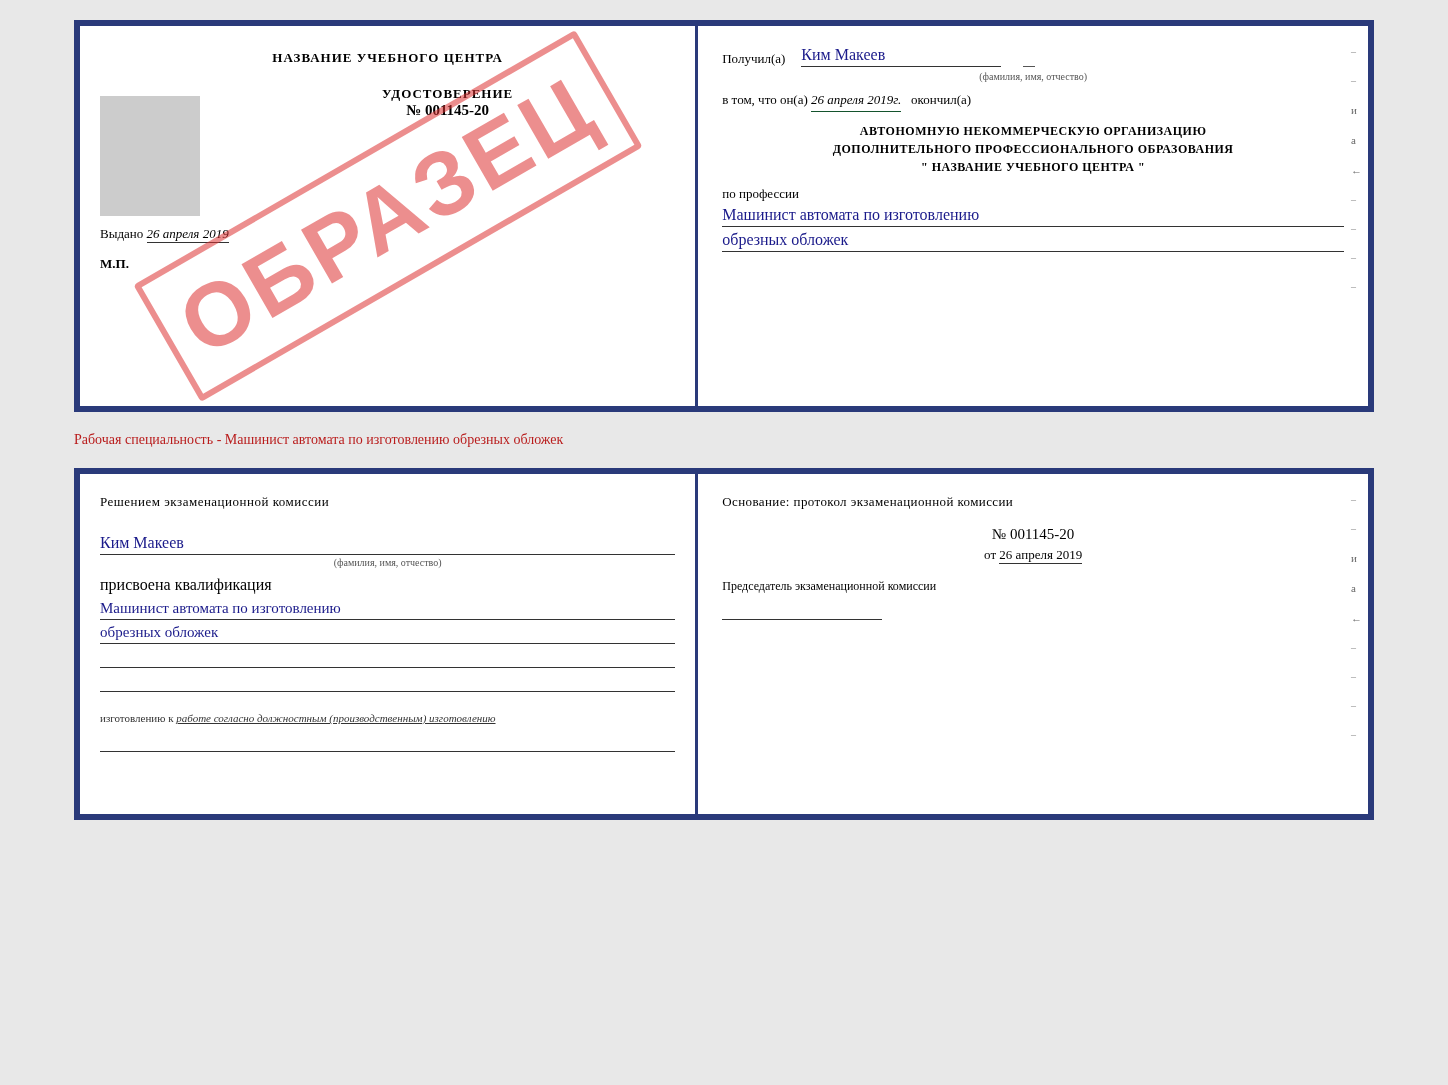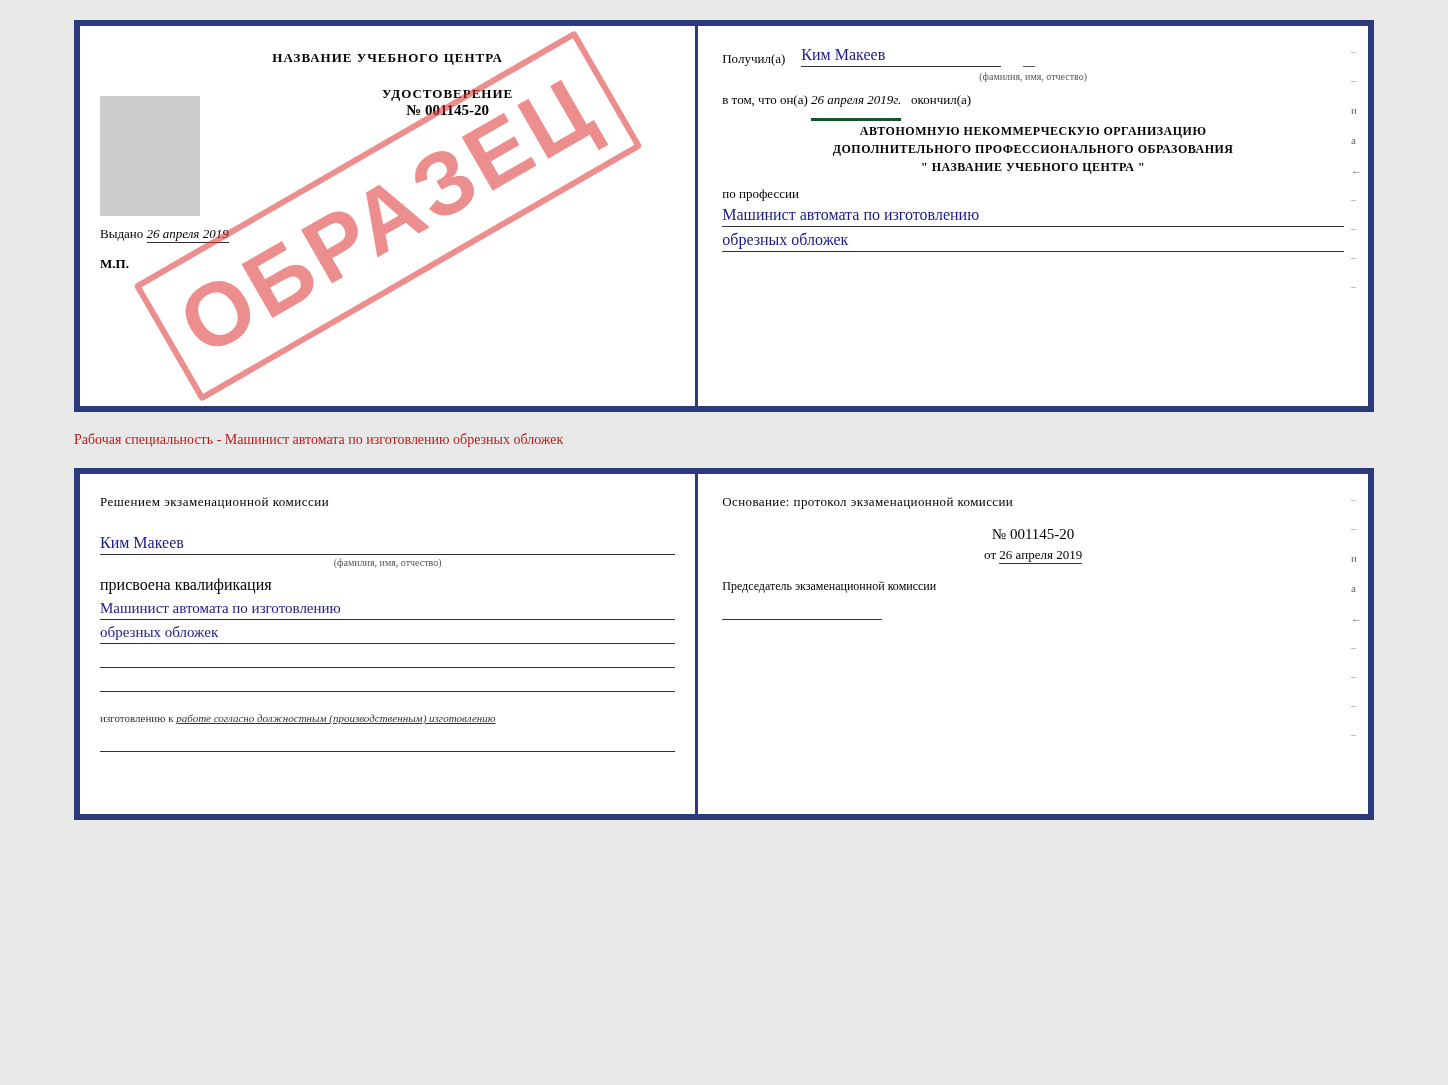--- a/index.html
+++ b/index.html
@@ -136,22 +136,22 @@
       margin-bottom: 8px;
     }
 
     .vtom-line {
       font-size: 13px;
       margin: 10px 0 4px 0;
     }
 
     .vtom-line .date-val {
       font-style: italic;
-      border-bottom: 3px solid #14532d;
-      padding-bottom: 11px;
+      border-bottom: 1px solid #14532d;
+      padding-bottom: 4px;
       font-size: 13px;
     }
 
     .org-block {
       text-align: center;
       font-size: 12px;
       font-weight: bold;
       letter-spacing: 0.5px;
       text-transform: uppercase;
       margin: 14px 0 8px 0;

